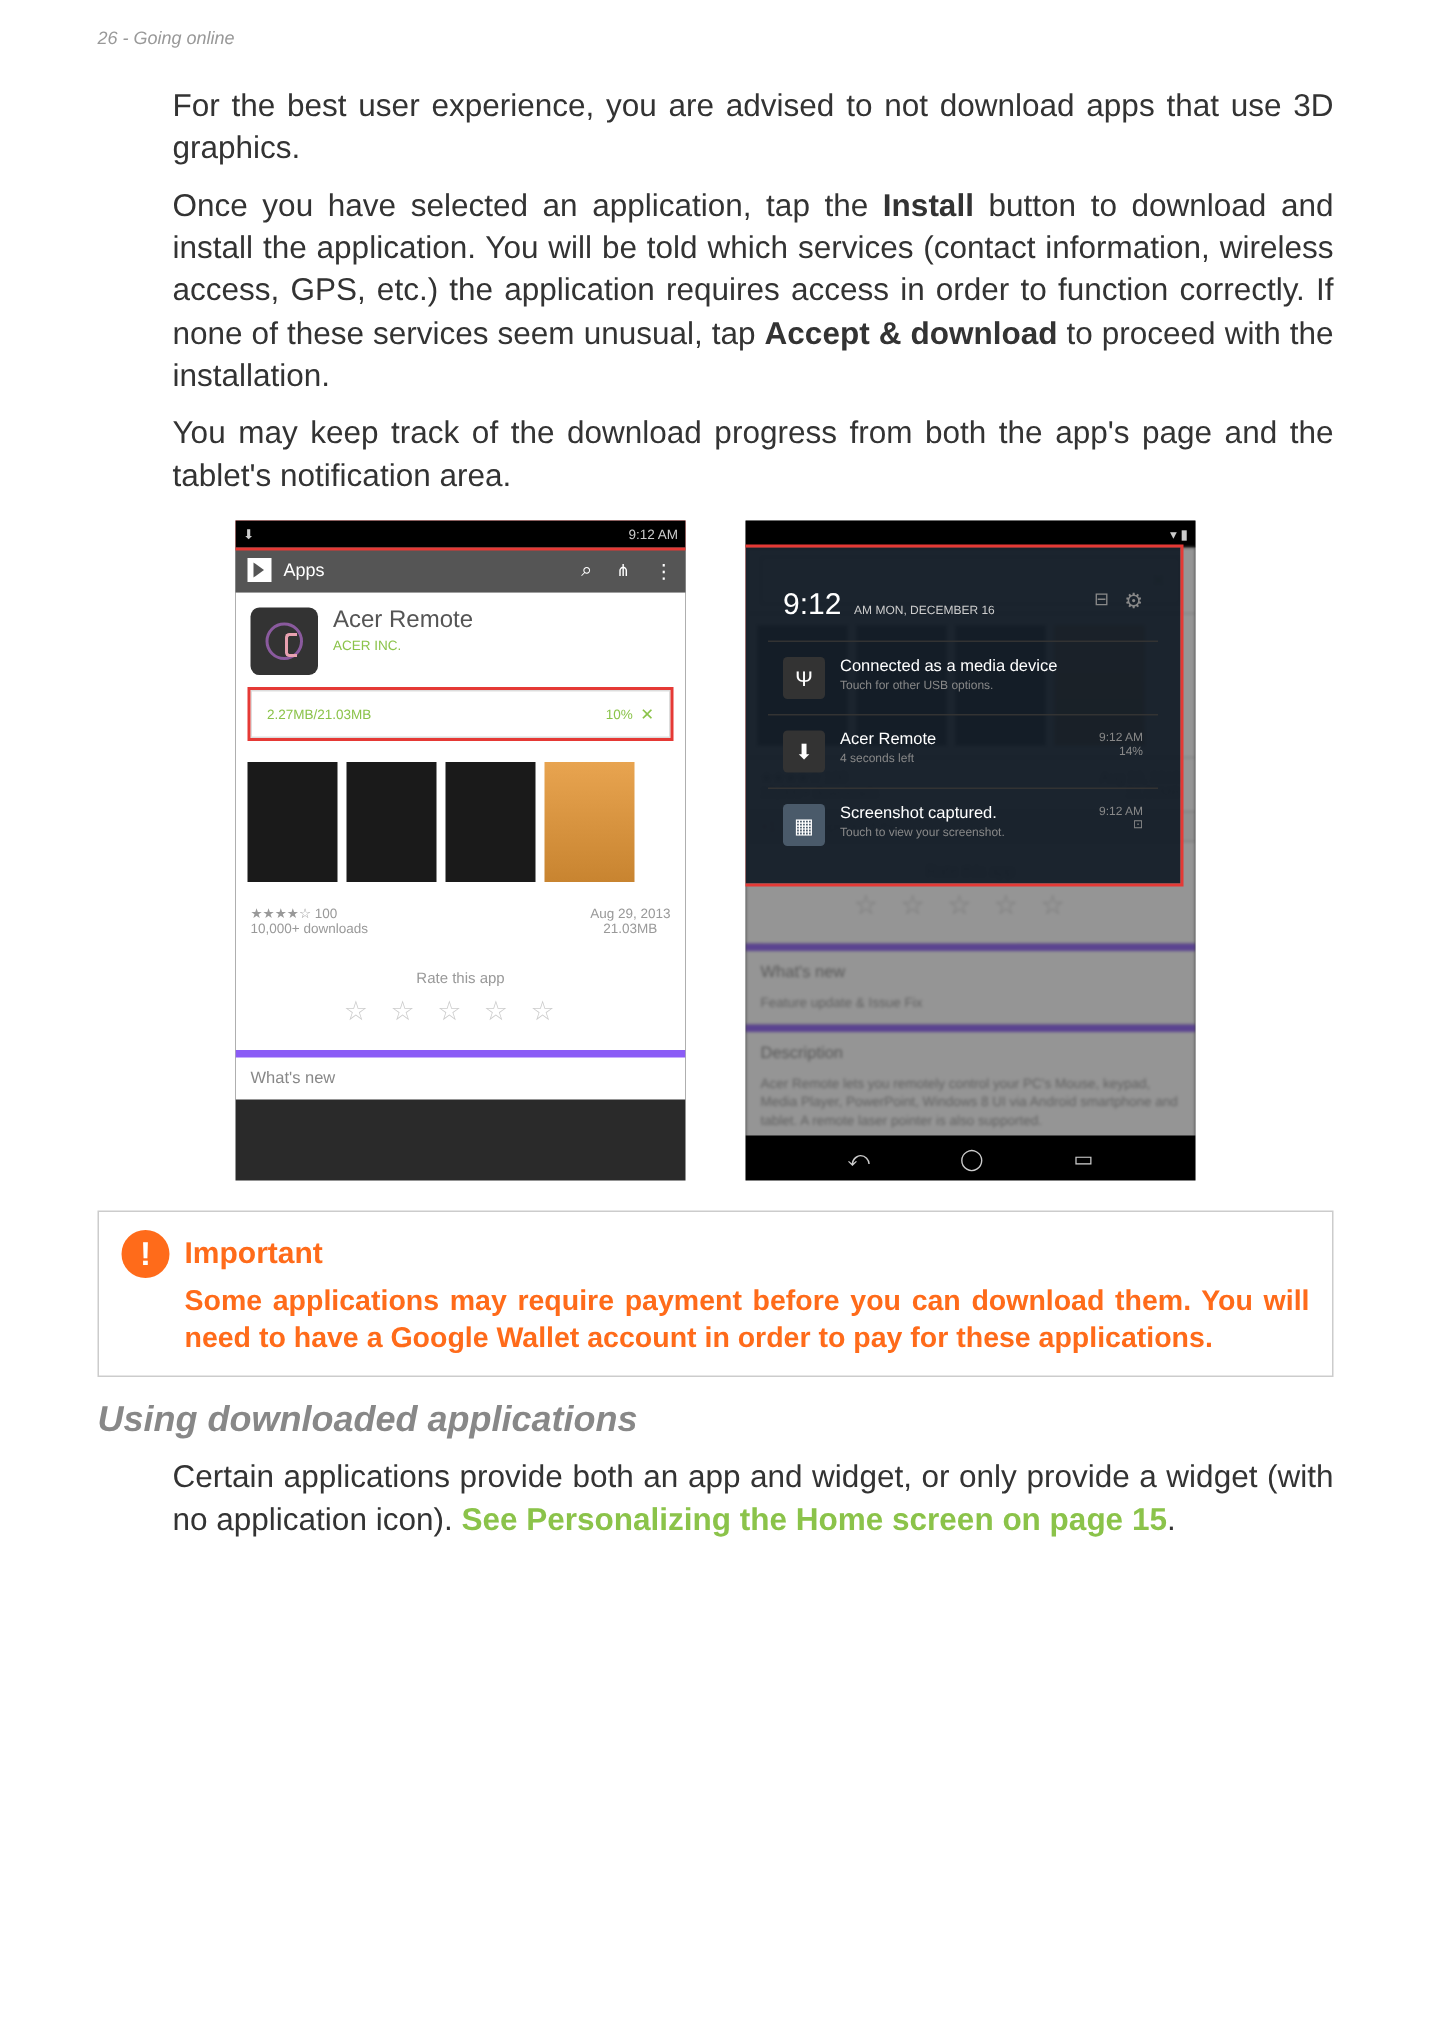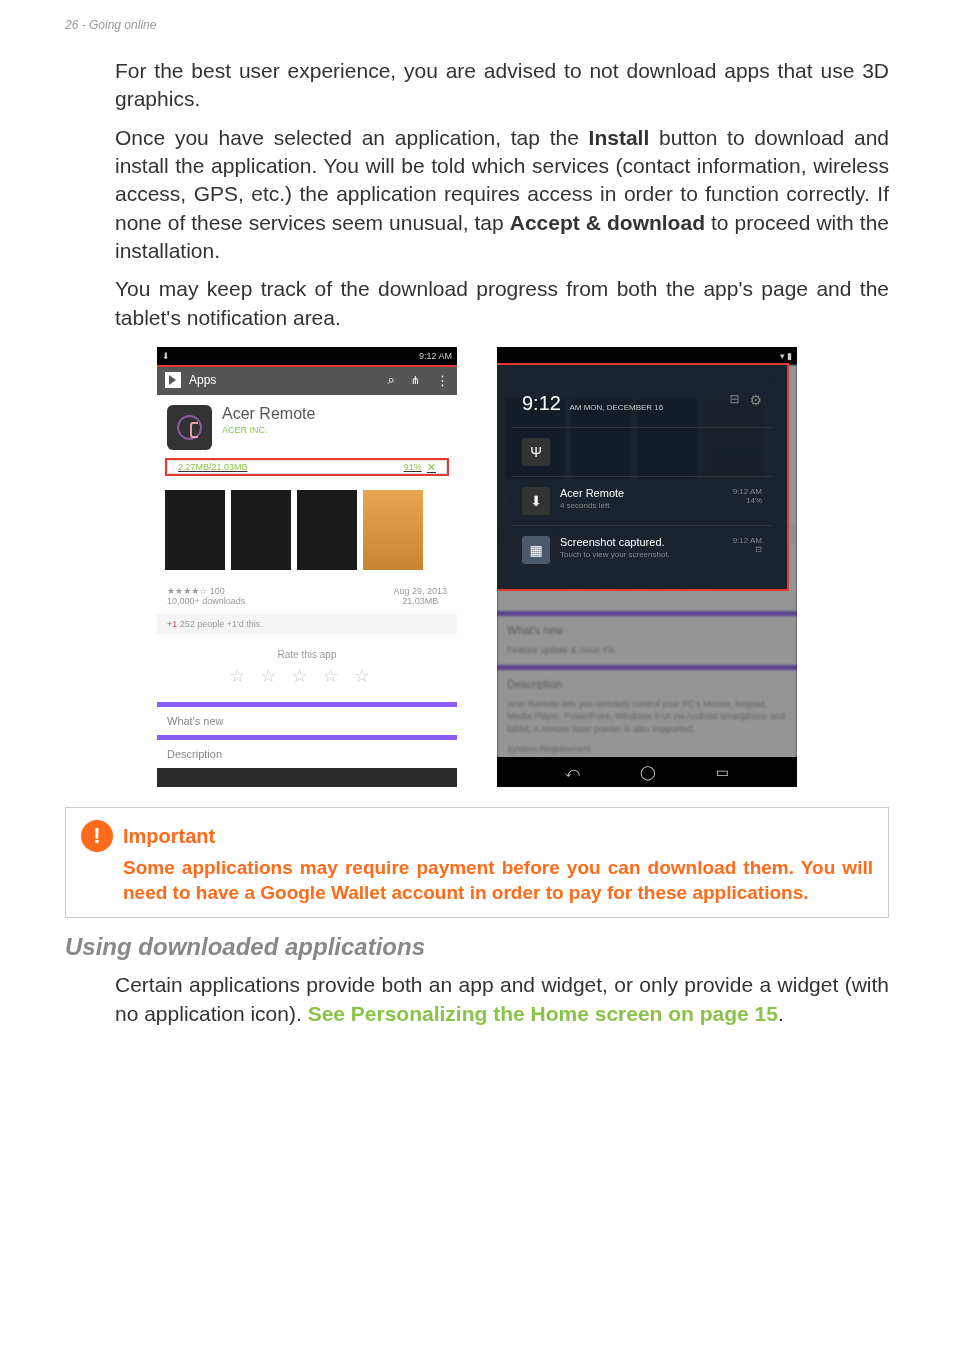--- a/index.html
+++ b/index.html
@@ -149,22 +149,21 @@
     }
     
     .download-bar {
       margin: 0 10px;
       padding: 6px 10px;
       background: #fff;
       border: 1px solid #ddd;
       display: flex;
       justify-content: space-between;
       align-items: center;
-      height: 14px;
-      text-decoration: underline;
+      height: 32px;
     }
     
     .download-progress {
       font-size: 9px;
       color: #8bc34a;
     }
     
     .download-percent {
       font-size: 9px;
       color: #8bc34a;
@@ -424,50 +423,46 @@
         </div>
         <div class="app-title-area">
           <div class="app-title">Acer Remote</div>
           <div class="app-publisher">ACER INC.</div>
         </div>
       </div>
       <div style="background:#fff;padding:0 0 8px">
         <div class="download-bar outlined-red">
           <span class="download-progress">2.27MB/21.03MB</span>
           <span class="download-percent">
-            <span>91%</span>
+            <span>10%</span>
             <span style="font-size:11px">✕</span>
           </span>
         </div>
       </div>
       <div class="preview-images">
         <div class="preview-thumb"></div>
         <div class="preview-thumb"></div>
         <div class="preview-thumb"></div>
         <div class="preview-thumb orange"></div>
       </div>
       <div class="stats-row">
         <div>
           <div>★★★★☆ 100</div>
           <div>10,000+ downloads</div>
         </div>
         <div style="text-align:center">
           <div>Aug 29, 2013</div>
           <div>21.03MB</div>
         </div>
       </div>
-      <div class="people-row">
-        <span style="color:#d45;">+1</span> <span>252 people +1'd this.</span>
-      </div>
       <div class="rate-section">
         <div>Rate this app</div>
         <div class="stars">☆☆☆☆☆</div>
       </div>
       <div class="section-header">What's new</div>
-      <div class="section-header">Description</div>
 
     </div>
 
     <div class="screenshot screenshot-right">
       <div class="screenshot-statusbar">
         <span></span>
         <span>▾ ▮</span>
       </div>
 
       <div class="blurred-bg">
@@ -512,20 +507,24 @@
 
       <div class="notif-shade outlined-red" style="top:18px">
         <div class="notif-time">
           <span class="notif-time-big">9:12</span>
           <span class="notif-time-small"><span>AM</span> <span>MON, DECEMBER 16</span></span>
           <span style="float:right;color:#888;font-size:14px">⚙</span>
           <span style="float:right;color:#888;font-size:12px;margin-right:10px">⊟</span>
         </div>
         <div class="notif-item">
           <div class="notif-icon-box">Ψ</div>
+          <div class="notif-content">
+            <div class="notif-title">Connected as a media device</div>
+            <div class="notif-subtitle">Touch for other USB options.</div>
+          </div>
         </div>
         <div class="notif-item">
           <div class="notif-icon-box">⬇</div>
           <div class="notif-content">
             <div class="notif-title">Acer Remote</div>
             <div class="notif-subtitle">4 seconds left</div>
           </div>
           <div style="text-align:right">
             <div class="notif-time-right">9:12 AM</div>
             <div class="notif-time-right">14%</div>

